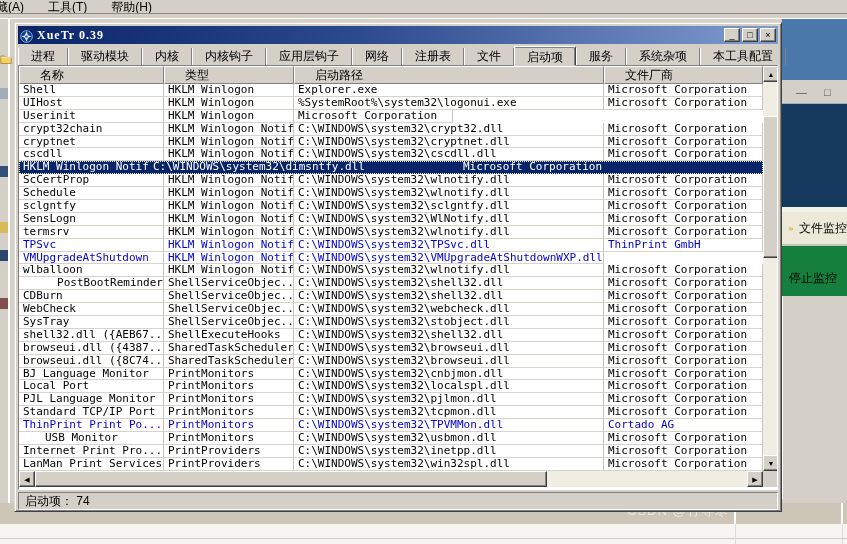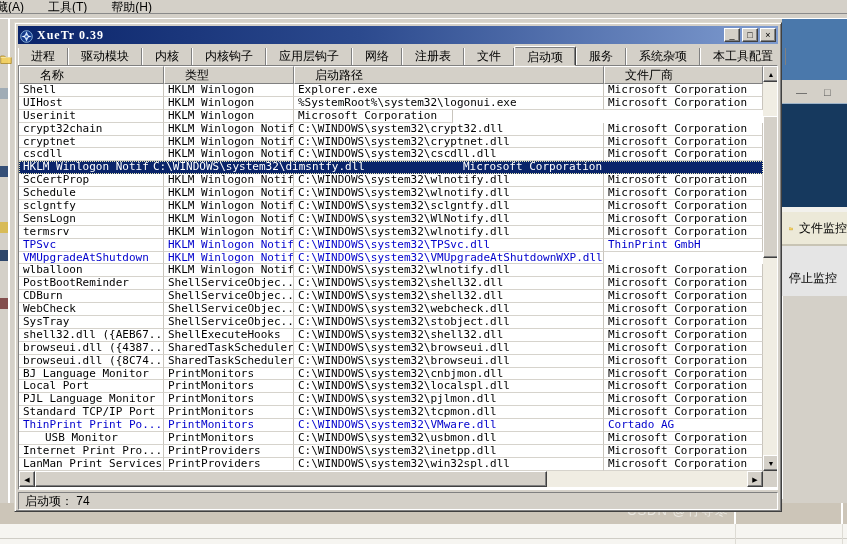--- a/index.html
+++ b/index.html
@@ -21,21 +21,21 @@
 
   
   #bg-right { position:absolute; left:782px; top:19px; width:65px; height:484px; background:#d4d0c8; overflow:hidden; }
   .bg-desktop { height:61px; background:#4a78ab; }
   .bg-btnrow { height:23px; background:#d4d0c8; display:flex; align-items:center; gap:17px; padding-left:14px;
     color:#555; font-size:11px; }
   .bg-navy { height:104px; background:#16395e; border-top:1px solid #9db3c8; }
   .bg-edge { height:5px; background:#f2f1ec; }
   .bg-toolrow { height:34px; background:#ece9d8; display:flex; align-items:center; gap:6px; padding-left:7px;
     font-size:12px; color:#000; white-space:nowrap; border-bottom:2px solid #c8c4b4; }
-  .bg-stoprow { height:50px; background:#e5e5e5; font-size:12px; color:#000; padding:24px 0 0 7px; white-space:nowrap; }
+  .bg-stoprow { height:50px; background:#15803d; font-size:12px; color:#000; padding:24px 0 0 7px; white-space:nowrap; }
   .bg-rest { height:203px; background:#d4d0c8; border-left:1px solid #fff; }
 
   
   #bg-band { position:absolute; left:0; top:503px; width:847px; height:21px; background:#ccc5b8; }
   #bg-band .wline { position:absolute; top:0; width:2px; height:21px; background:#fff; }
   #bg-white { position:absolute; left:0; top:524px; width:847px; height:20px; background:#f6f5f1; }
   #bg-white .hline { position:absolute; left:0; top:14px; width:847px; height:1px; background:#cfcdc6; }
   #bg-white .gline { position:absolute; top:0; width:1px; height:20px; background:#dddbd4; }
   #watermark { position:absolute; left:627px; top:502px; font-size:13px; color:#e9e7e0; letter-spacing:1px; white-space:nowrap; }
 
@@ -279,21 +279,21 @@
                 <div class="tcell" style="width: 310px;">C:\WINDOWS\system32\VMUpgradeAtShutdownWXP.dll</div>
                 <div class="tcell" style="width: 159px; margin-top: 26px;">VMware, Inc.</div>
               </div>
               <div class="trow">
                 <div class="tcell" style="width: 145px;">wlballoon</div>
                 <div class="tcell" style="width: 130px;">HKLM Winlogon Notify</div>
                 <div class="tcell" style="width: 310px;">C:\WINDOWS\system32\wlnotify.dll</div>
                 <div class="tcell" style="width: 159px;">Microsoft Corporation</div>
               </div>
               <div class="trow">
-                <div class="tcell" style="width: 145px;">PostBootReminder</div>
+                <div class="tcell" style="width: 145px; text-align: right;">PostBootReminder</div>
                 <div class="tcell" style="width: 130px;">ShellServiceObjec...</div>
                 <div class="tcell" style="width: 310px;">C:\WINDOWS\system32\shell32.dll</div>
                 <div class="tcell" style="width: 159px;">Microsoft Corporation</div>
               </div>
               <div class="trow">
                 <div class="tcell" style="width: 145px;">CDBurn</div>
                 <div class="tcell" style="width: 130px;">ShellServiceObjec...</div>
                 <div class="tcell" style="width: 310px;">C:\WINDOWS\system32\shell32.dll</div>
                 <div class="tcell" style="width: 159px;">Microsoft Corporation</div>
               </div>
@@ -347,21 +347,21 @@
               </div>
               <div class="trow">
                 <div class="tcell" style="width: 145px;">Standard TCP/IP Port</div>
                 <div class="tcell" style="width: 130px;">PrintMonitors</div>
                 <div class="tcell" style="width: 310px;">C:\WINDOWS\system32\tcpmon.dll</div>
                 <div class="tcell" style="width: 159px;">Microsoft Corporation</div>
               </div>
               <div class="trow blue">
                 <div class="tcell" style="width: 145px;">ThinPrint Print Po...</div>
                 <div class="tcell" style="width: 130px;">PrintMonitors</div>
-                <div class="tcell" style="width: 310px;">C:\WINDOWS\system32\VMware.dll</div>
+                <div class="tcell" style="width: 310px;">C:\WINDOWS\system32\TPVMMon.dll</div>
                 <div class="tcell" style="width: 159px;">Cortado AG</div>
               </div>
               <div class="trow">
                 <div class="tcell" style="width: 145px; padding-left: 26px;">USB Monitor</div>
                 <div class="tcell" style="width: 130px;">PrintMonitors</div>
                 <div class="tcell" style="width: 310px;">C:\WINDOWS\system32\usbmon.dll</div>
                 <div class="tcell" style="width: 159px;">Microsoft Corporation</div>
               </div>
               <div class="trow">
                 <div class="tcell" style="width: 145px;">Internet Print Pro...</div>

